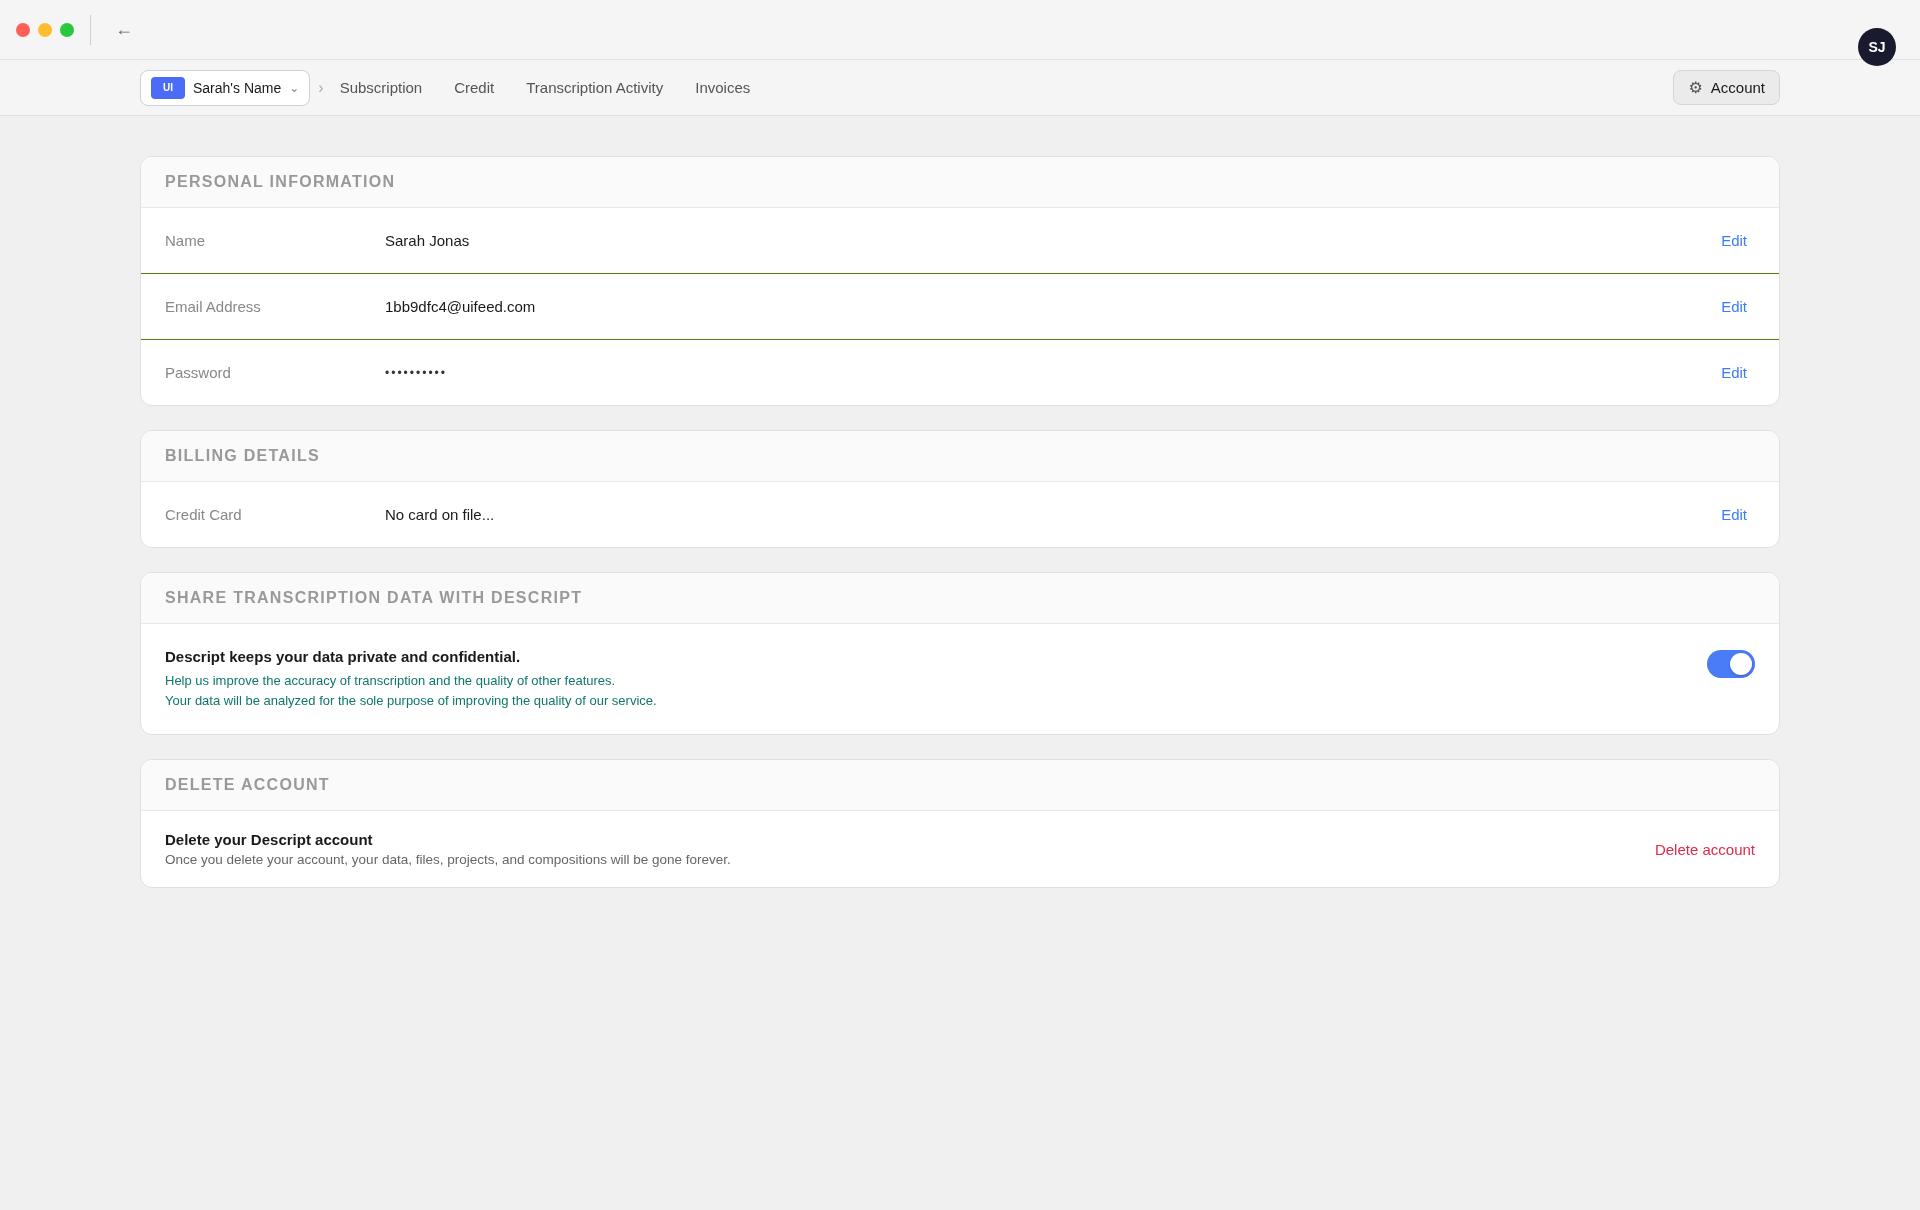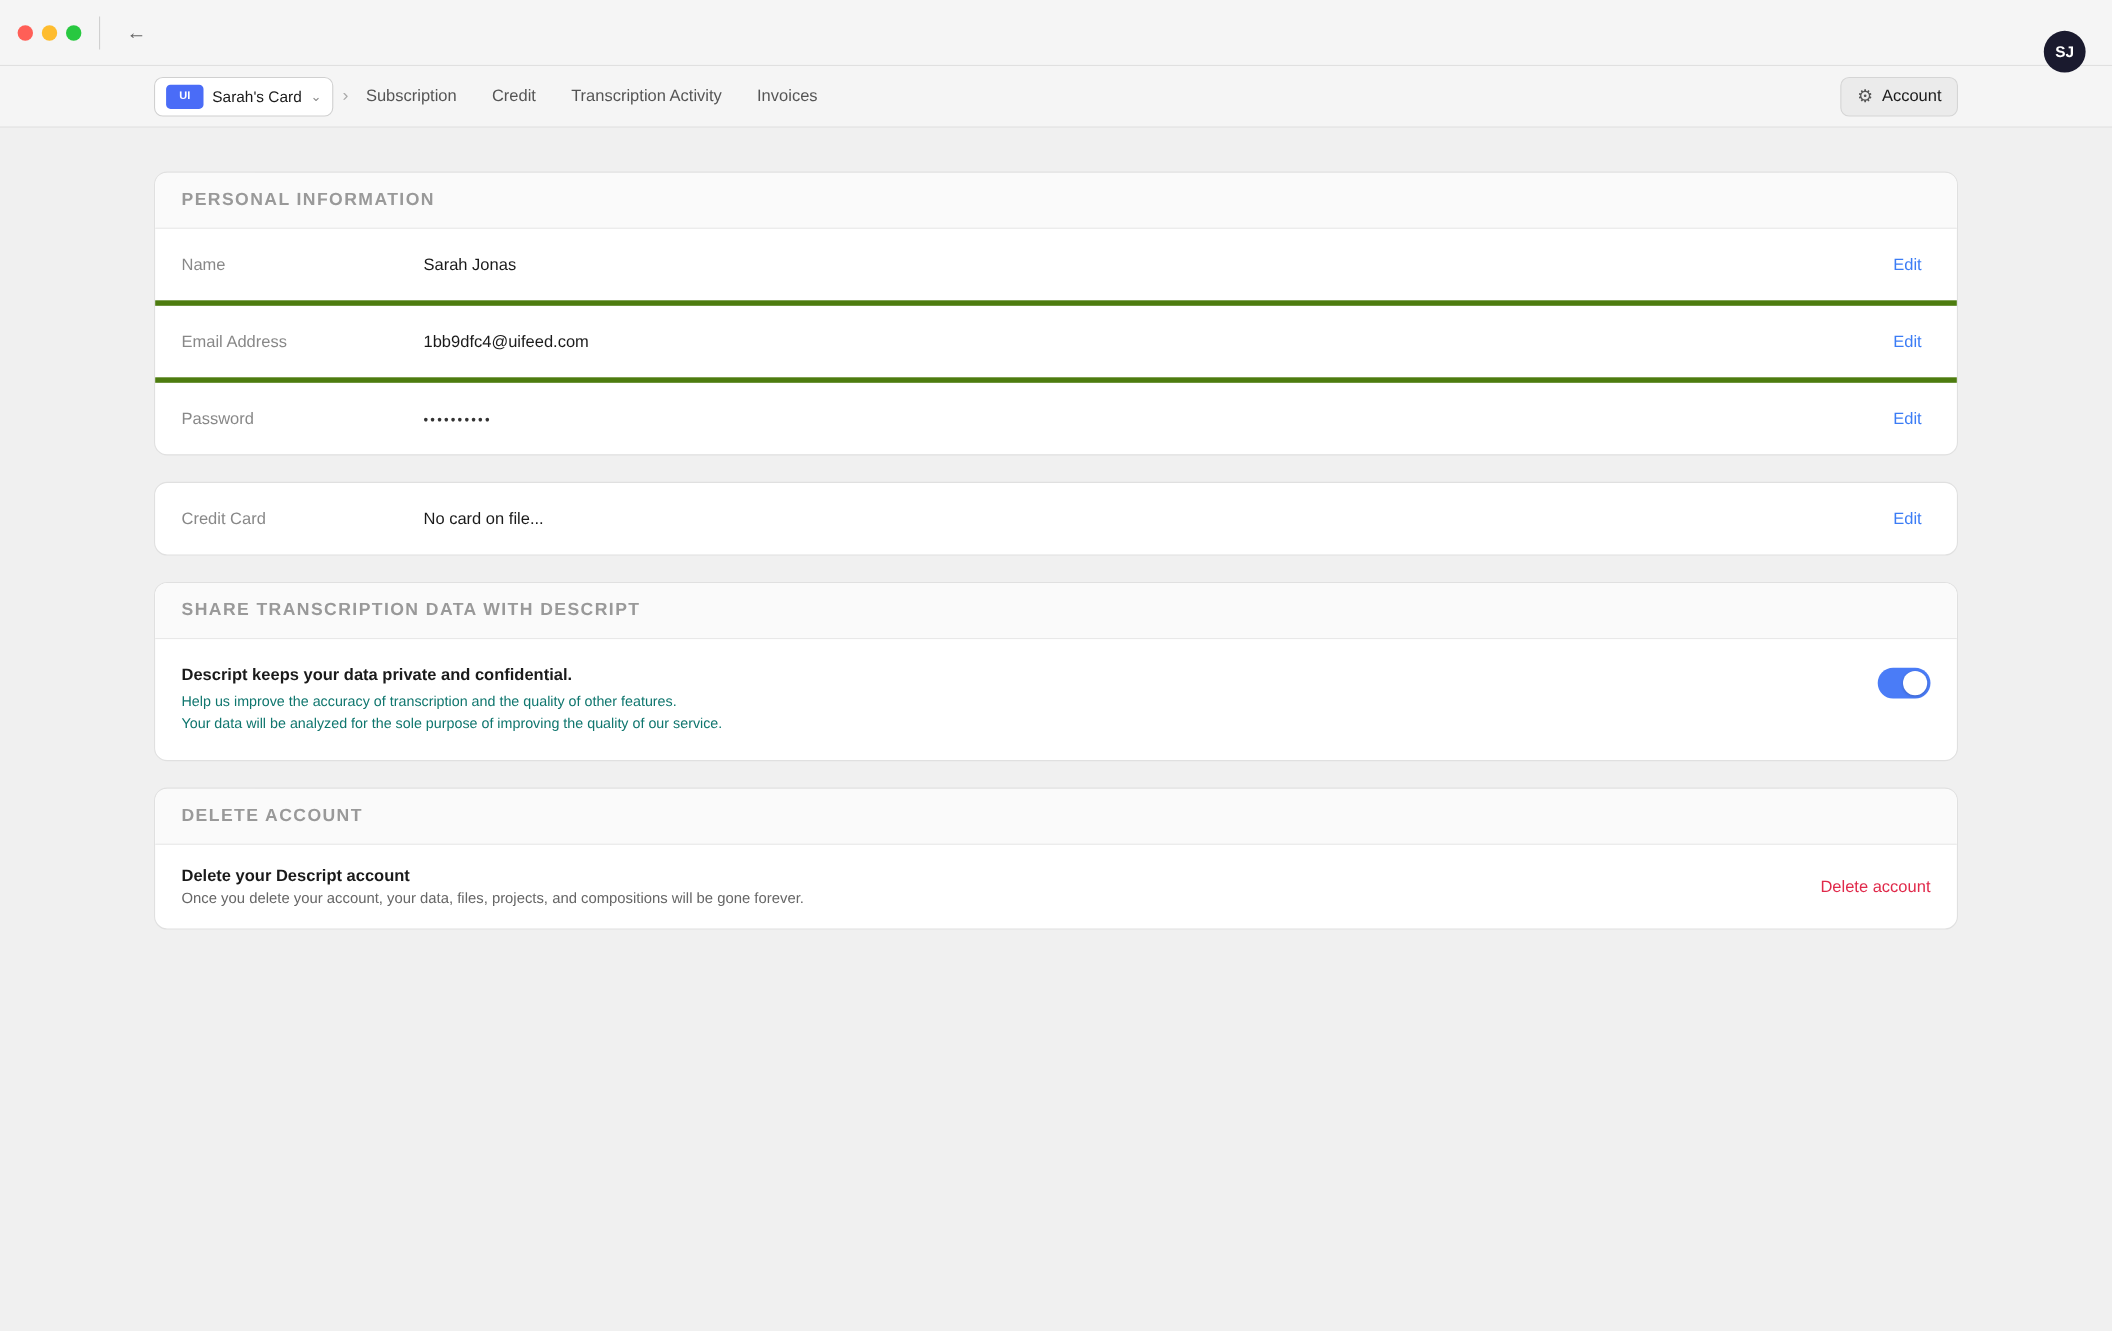--- a/index.html
+++ b/index.html
@@ -174,21 +174,21 @@
       font-weight: 600;
       color: #999;
       letter-spacing: 0.08em;
       text-transform: uppercase;
     }
 
     .section-row {
       display: flex;
       align-items: center;
       padding: 20px 24px;
-      border-bottom: 5px solid #4d7c0f;
+      border-bottom: 1px solid #4d7c0f;
     }
     .section-row:last-child {
       border-bottom: none;
     }
 
     .row-label {
       width: 220px;
       font-size: 15px;
       color: #888;
       flex-shrink: 0;
@@ -299,21 +299,21 @@
     <button class="win-btn win-maximize"></button>
   </div>
   <div class="titlebar-divider"></div>
   <button class="back-btn">←</button>
   <div class="avatar">SJ</div>
 </div>
 
 <div class="navbar">
   <div class="drive-selector">
     <div class="drive-icon">UI</div>
-    <span class="drive-name">Sarah's Card</span>
+    <span class="drive-name">Sarah's Name</span>
     <span class="drive-chevron">⌄</span>
   </div>
   <span class="nav-chevron">›</span>
   <div class="nav-links">
     <a class="nav-link">Subscription</a>
     <a class="nav-link">Credit</a>
     <a class="nav-link">Transcription Activity</a>
     <a class="nav-link">Invoices</a>
   </div>
   <button class="account-btn">
@@ -339,20 +339,23 @@
       <button class="edit-btn">Edit</button>
     </div>
     <div class="section-row">
       <span class="row-label">Password</span>
       <span class="row-value password">••••••••••</span>
       <button class="edit-btn">Edit</button>
     </div>
   </div>
 
   <div class="section-card">
+    <div class="section-header">
+      <span class="section-title">BILLING DETAILS</span>
+    </div>
     <div class="section-row">
       <span class="row-label">Credit Card</span>
       <span class="row-value">No card on file...</span>
       <button class="edit-btn">Edit</button>
     </div>
   </div>
 
   <div class="section-card">
     <div class="section-header">
       <span class="section-title">SHARE TRANSCRIPTION DATA WITH DESCRIPT</span>

